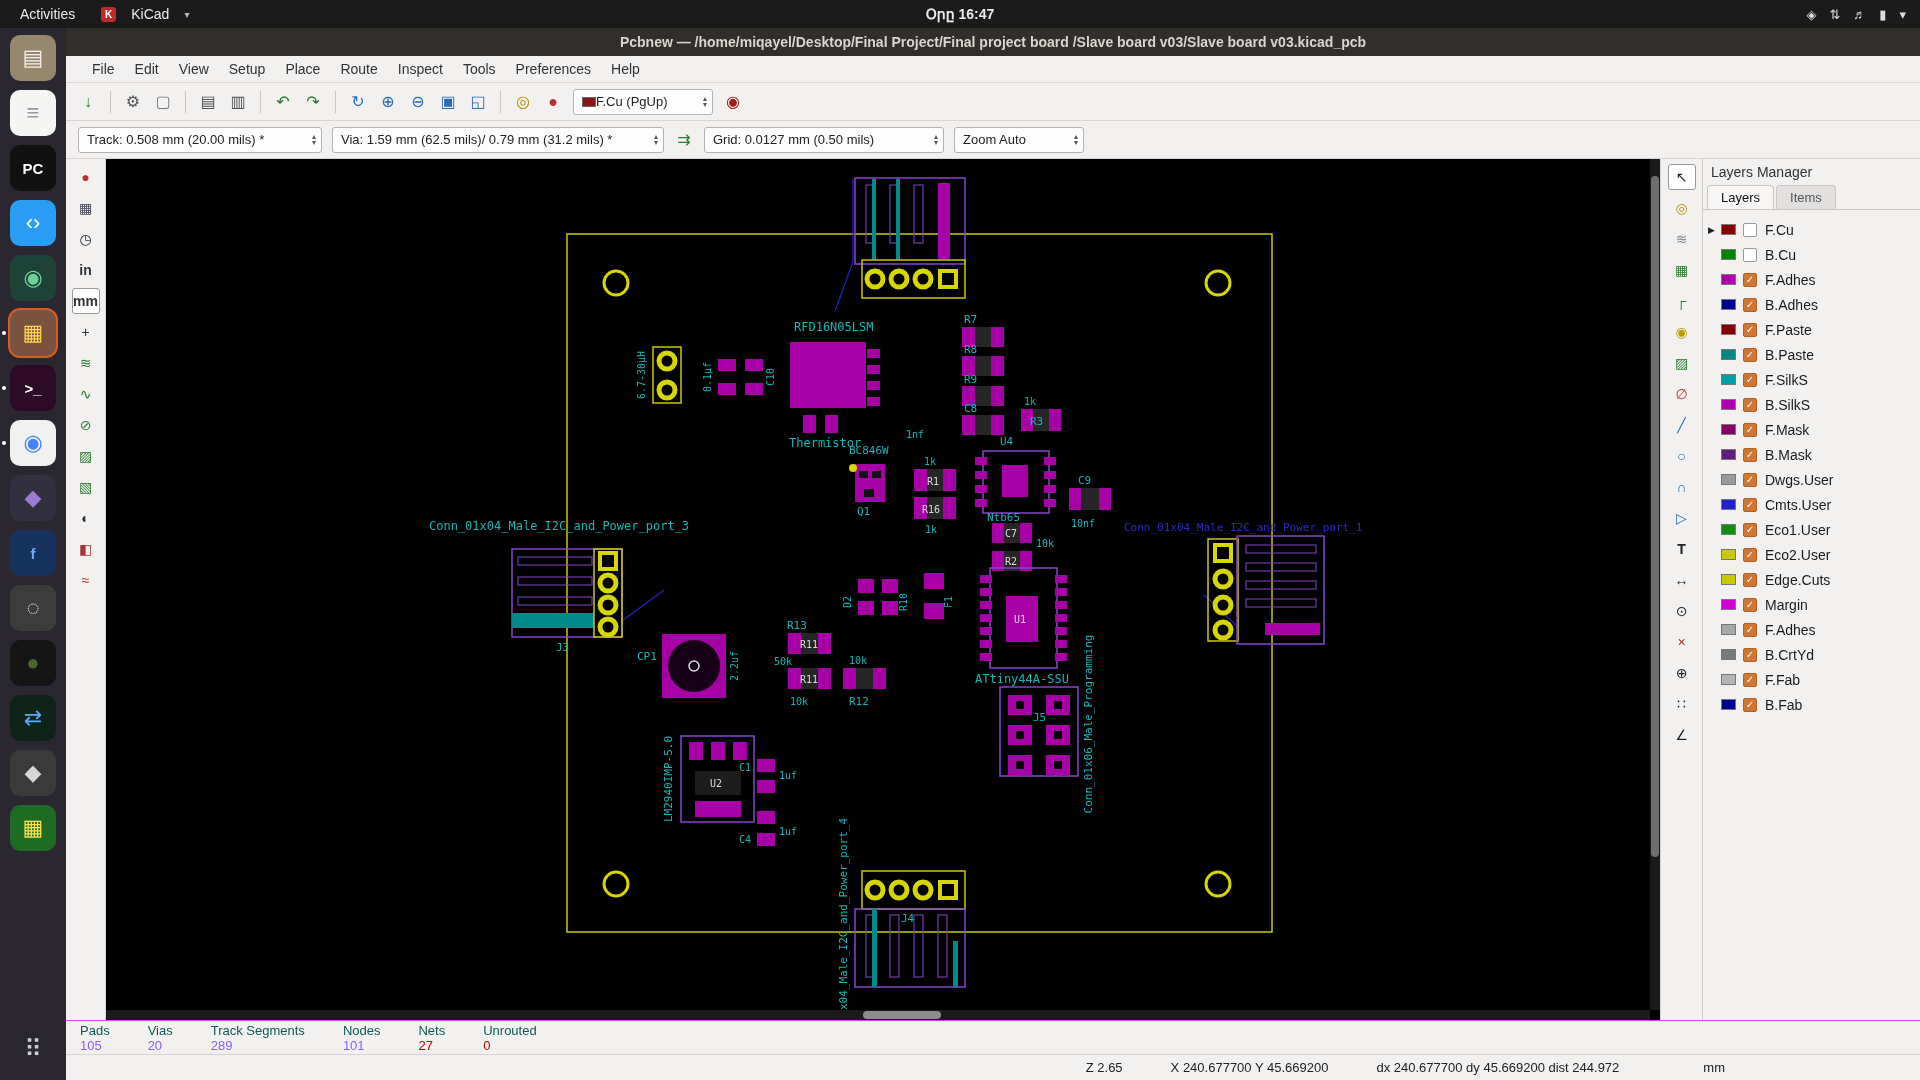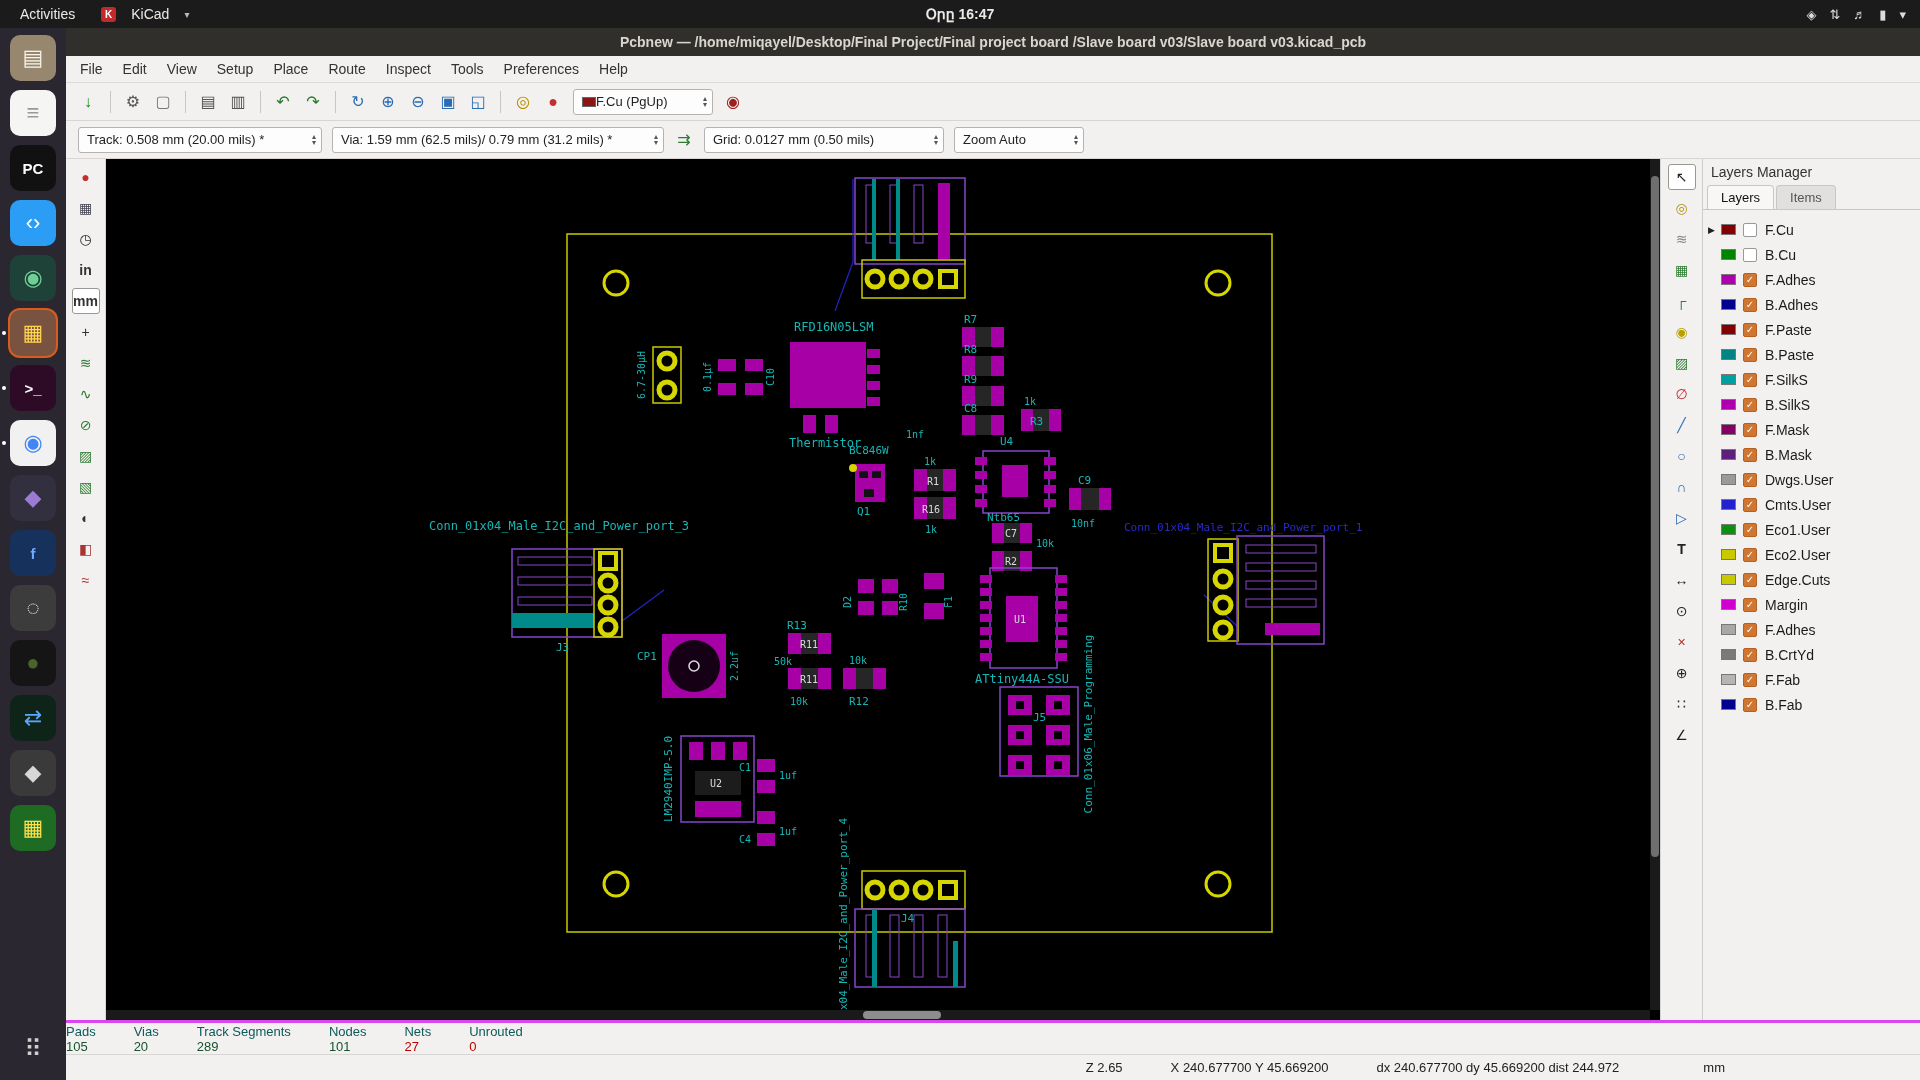--- a/index.html
+++ b/index.html
@@ -33,21 +33,21 @@
   .ldot{position:absolute;left:-8px;top:50%;transform:translateY(-50%);width:4px;height:4px;
     border-radius:50%;background:#fff}
   .show-apps{margin-top:auto;background:transparent}
   .show-apps .lglyph{font-size:24px}
 
   
   .window{flex:1;display:flex;flex-direction:column;min-width:0;background:#f2f1f0}
   .titlebar{height:28px;flex:0 0 28px;background:#312f2c;color:#d9d5cf;display:flex;
     align-items:center;justify-content:center;font-size:14px;font-weight:bold}
   .menubar{height:27px;flex:0 0 27px;background:#f2f1f0;display:flex;align-items:center;
-    font-size:14px;color:#333;border-bottom:1px solid #dcdad8;padding-left:4px}
+    font-size:14px;color:#333;border-bottom:1px solid #dcdad8;padding-left:16px}
   .menu-item{padding:3px 10px;border-radius:3px}
 
   .toolbar{height:38px;flex:0 0 38px;background:#f2f1f0;display:flex;align-items:center;
     padding:0 8px;gap:2px;border-bottom:1px solid #d8d6d4}
   .tgroup{display:flex;align-items:center;gap:2px}
   .tbtn{width:28px;height:27px;display:inline-flex;align-items:center;justify-content:center;
     font-size:16px;border-radius:3px;color:#444}
   .tbtn.ttext{font-size:12px;font-weight:bold}
   .tbtn.active{background:#fff;border:1px solid #9a9894}
   .tsep{width:1px;height:22px;background:#c9c7c5;margin:0 6px;display:inline-block}
@@ -95,25 +95,25 @@
   .layer-row{display:flex;align-items:center;height:25px;padding-left:16px;position:relative}
   .layer-row.selected::before{content:"▶";position:absolute;left:3px;font-size:9px;color:#222}
   .swatch{width:15px;height:11px;border:1px solid #777;margin-right:7px;flex:0 0 15px}
   .chk{width:14px;height:14px;border:1px solid #999;background:#fff;margin-right:8px;
     display:inline-flex;align-items:center;justify-content:center;font-size:10px;color:#fff;
     border-radius:2px;flex:0 0 14px}
   .chk.checked{background:#cf7632;border-color:#b65f1f}
   .lname{color:#1a1a1a;font-size:14px}
 
   
-  .statusbar{height:34px;flex:0 0 34px;background:#f2f1f0;border-top:3px solid #d946ef;
-    display:flex;align-items:center;gap:38px;font-size:13px}
+  .statusbar{height:34px;flex:0 0 34px;background:#f2f1f0;border-top:1px solid #d946ef;
+    display:flex;align-items:center;padding-left:14px;gap:38px;font-size:13px}
   .stat{display:flex;flex-direction:column;line-height:15px}
   .stat .sl{color:#0c5a5a}
-  .stat .sv{color:#14532d}
+  .stat .sv{color:#8b5cf6}
   .stat.alert .sv{color:#c00000}
   .coordbar{height:26px;flex:0 0 26px;background:#f2f1f0;border-top:1px solid #d8d6d4;
     display:flex;align-items:center;font-size:13px;color:#222}
   .csp{flex:1}
   .cpos,.cdelta{margin-left:48px}
   .cunits{margin-left:84px;margin-right:195px}
 </style>
 </head>
 <body>
 

